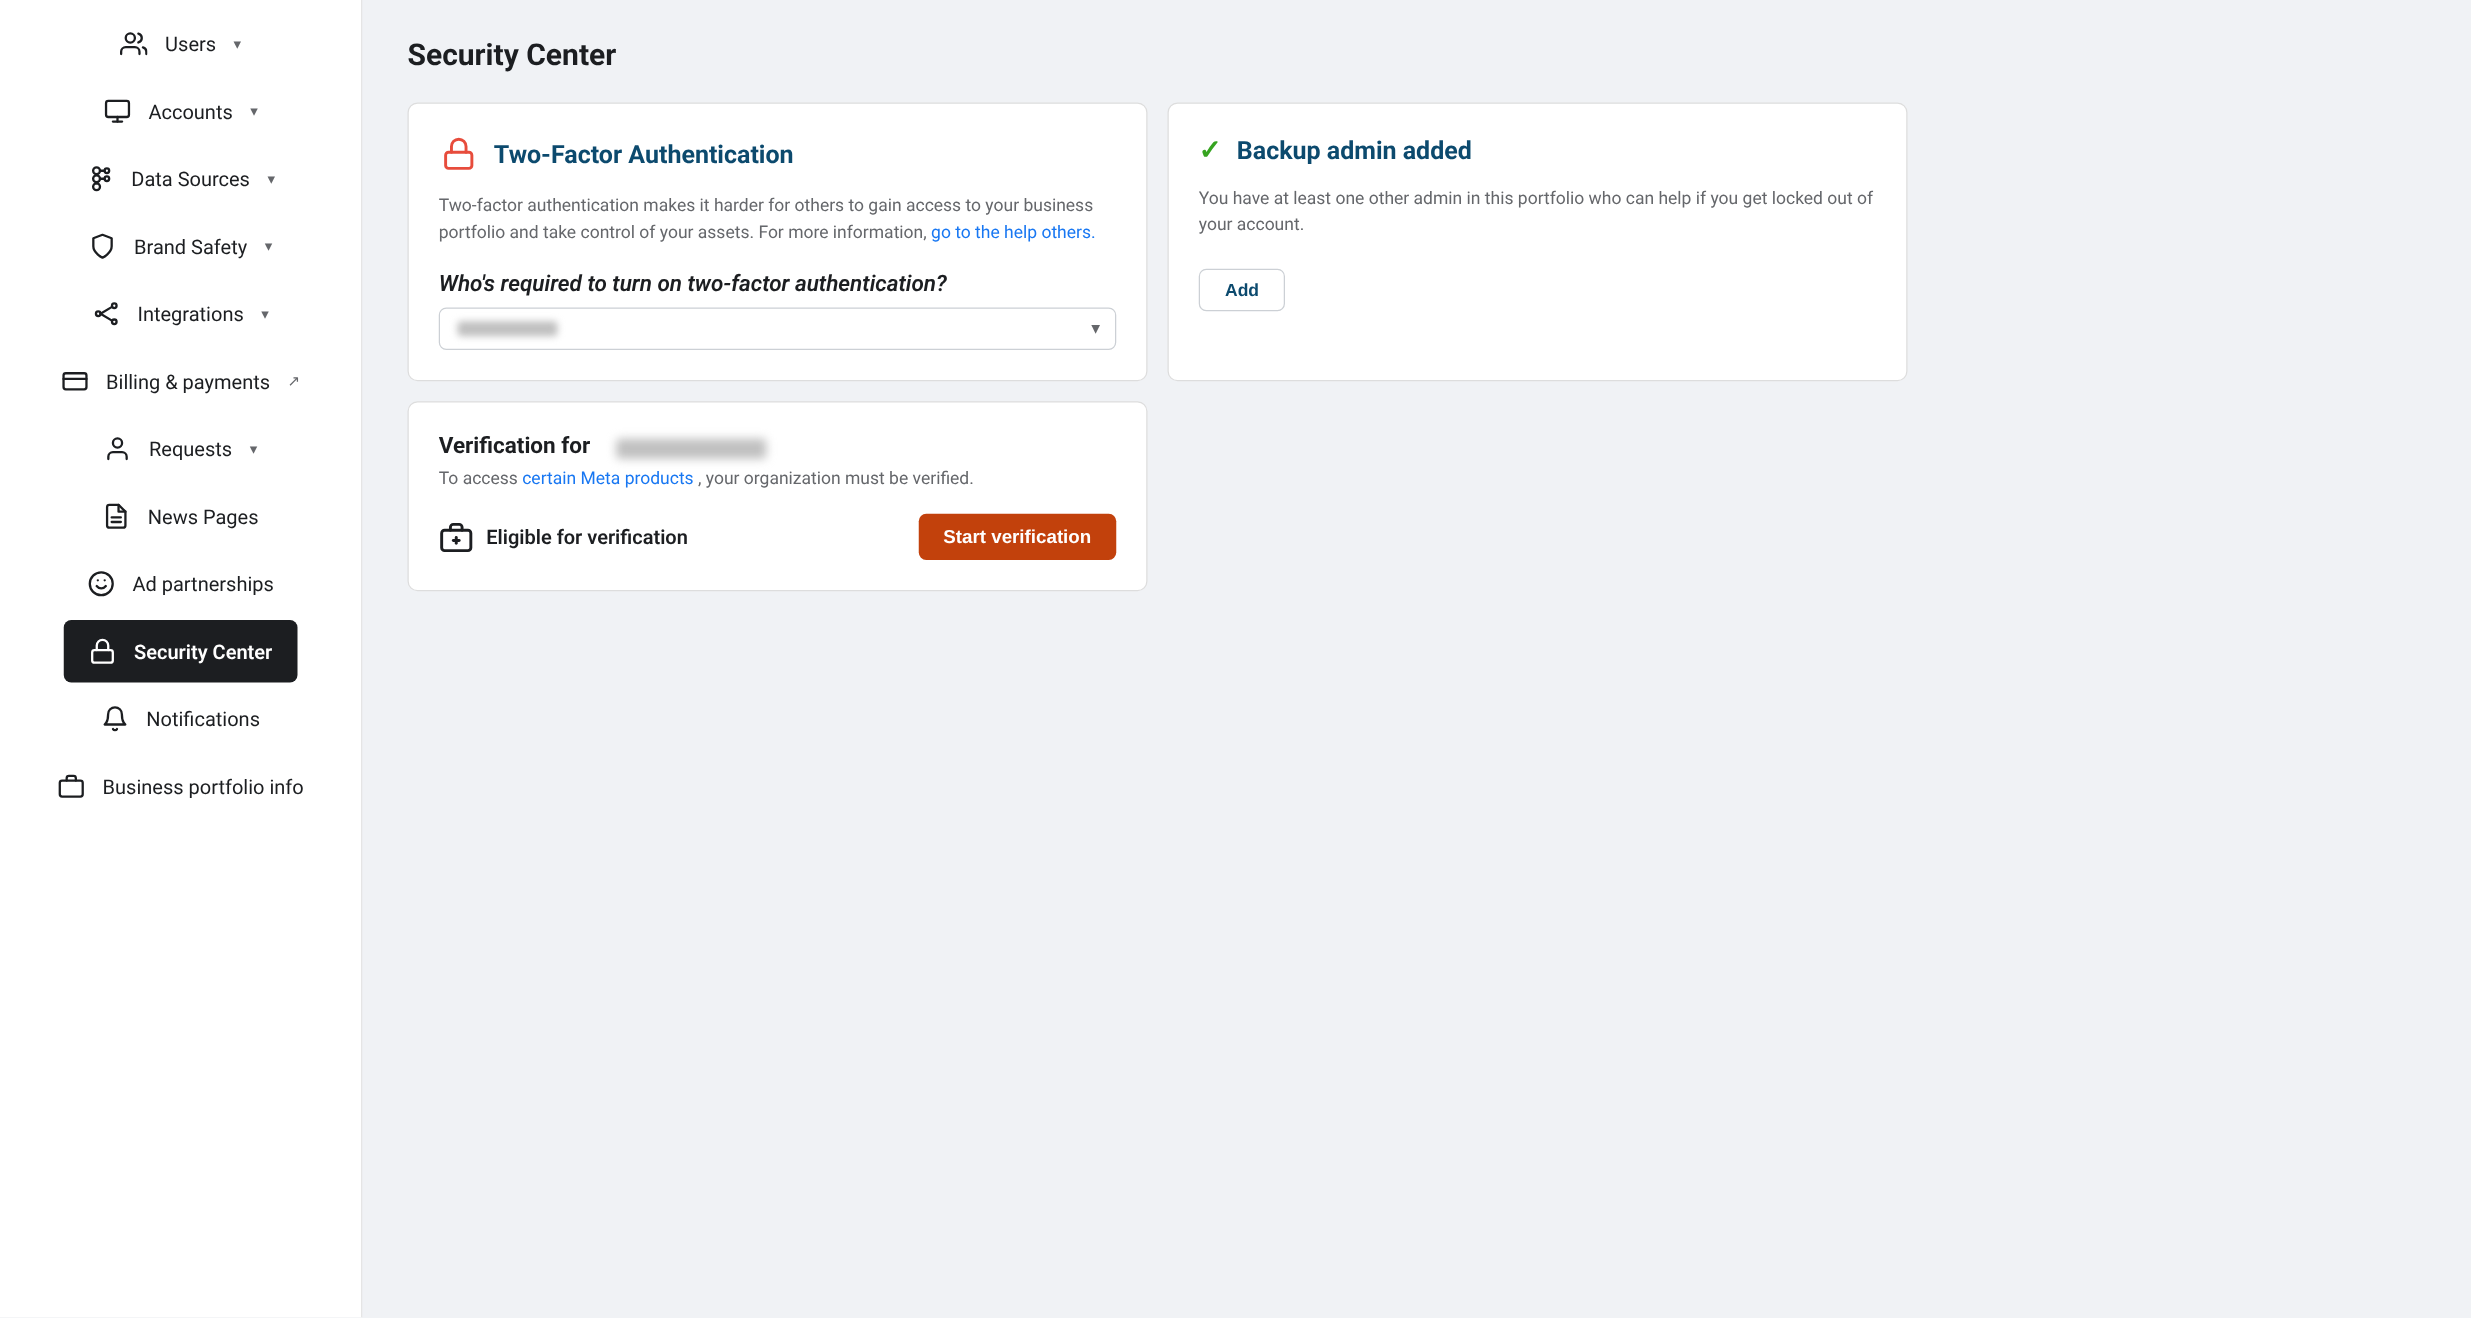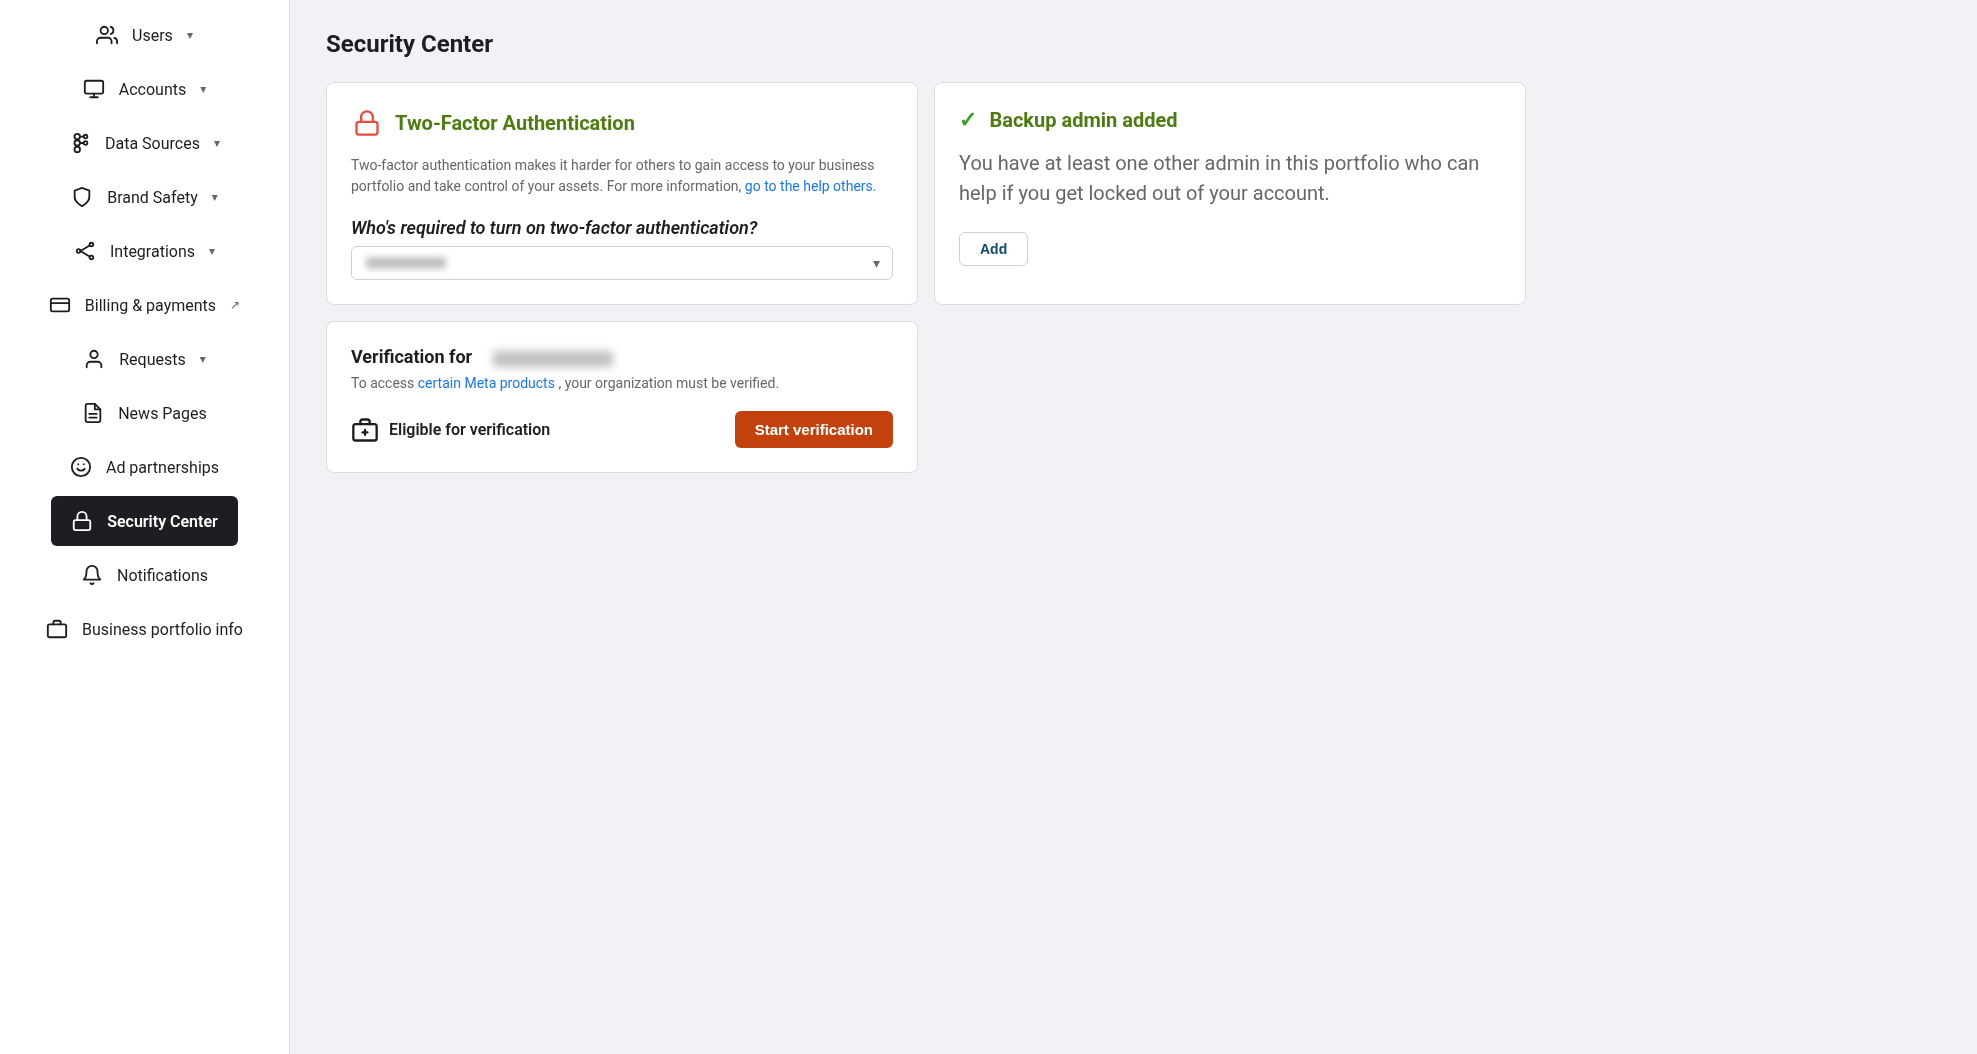--- a/index.html
+++ b/index.html
@@ -115,21 +115,21 @@
       width: 32px;
       height: 32px;
       display: flex;
       align-items: center;
       justify-content: center;
     }
 
     .card-title {
       font-size: 20px;
       font-weight: 700;
-      color: #4d7c0f;
+      color: #0c4a6e;
     }
 
     .card-description {
       font-size: 14px;
       color: #65676b;
       line-height: 1.5;
       margin-bottom: 20px;
     }
 
     .card-description a {
@@ -185,21 +185,21 @@
       margin-bottom: 16px;
     }
 
     .check-icon {
       color: #36a420;
       font-size: 22px;
       font-weight: 700;
     }
 
     .card-description-right {
-      font-size: 20px;
+      font-size: 14px;
       color: #65676b;
       line-height: 1.5;
       margin-bottom: 24px;
     }
 
     .add-button {
       display: inline-flex;
       align-items: center;
       padding: 8px 20px;
       background: #fff;

